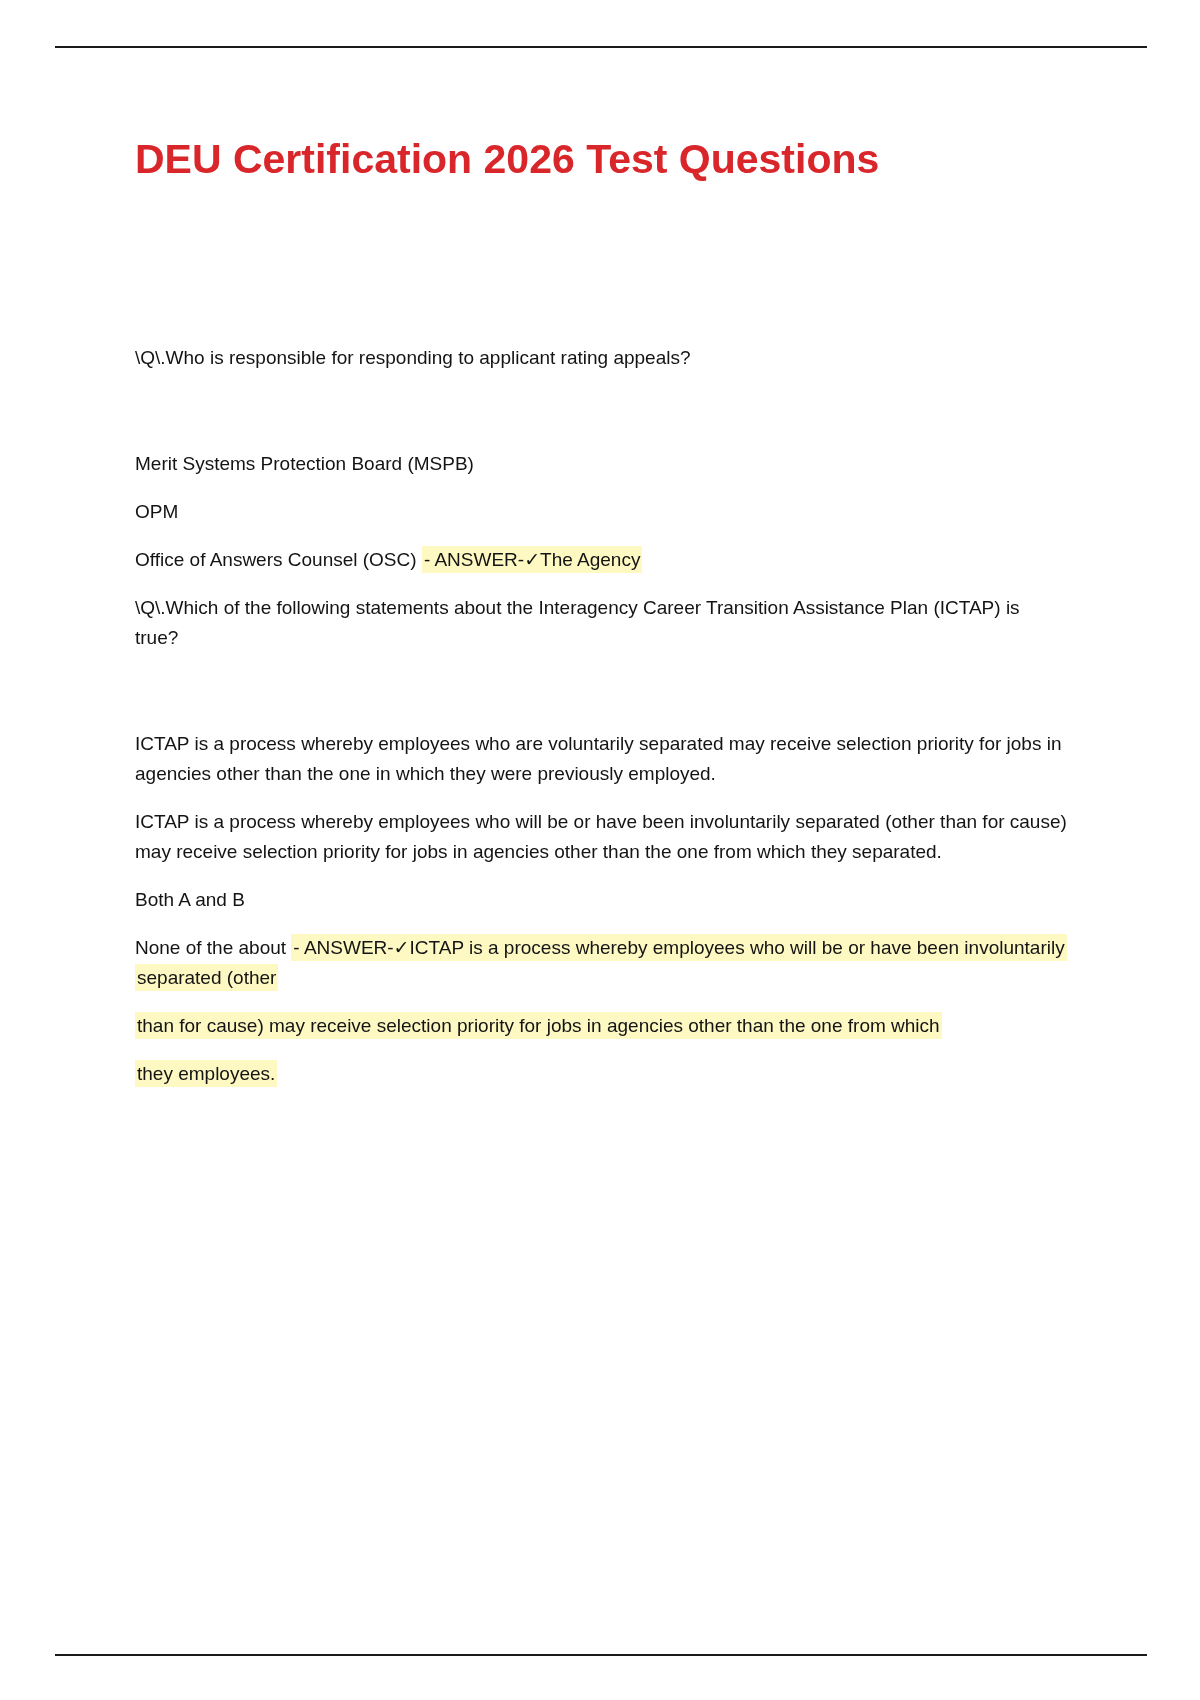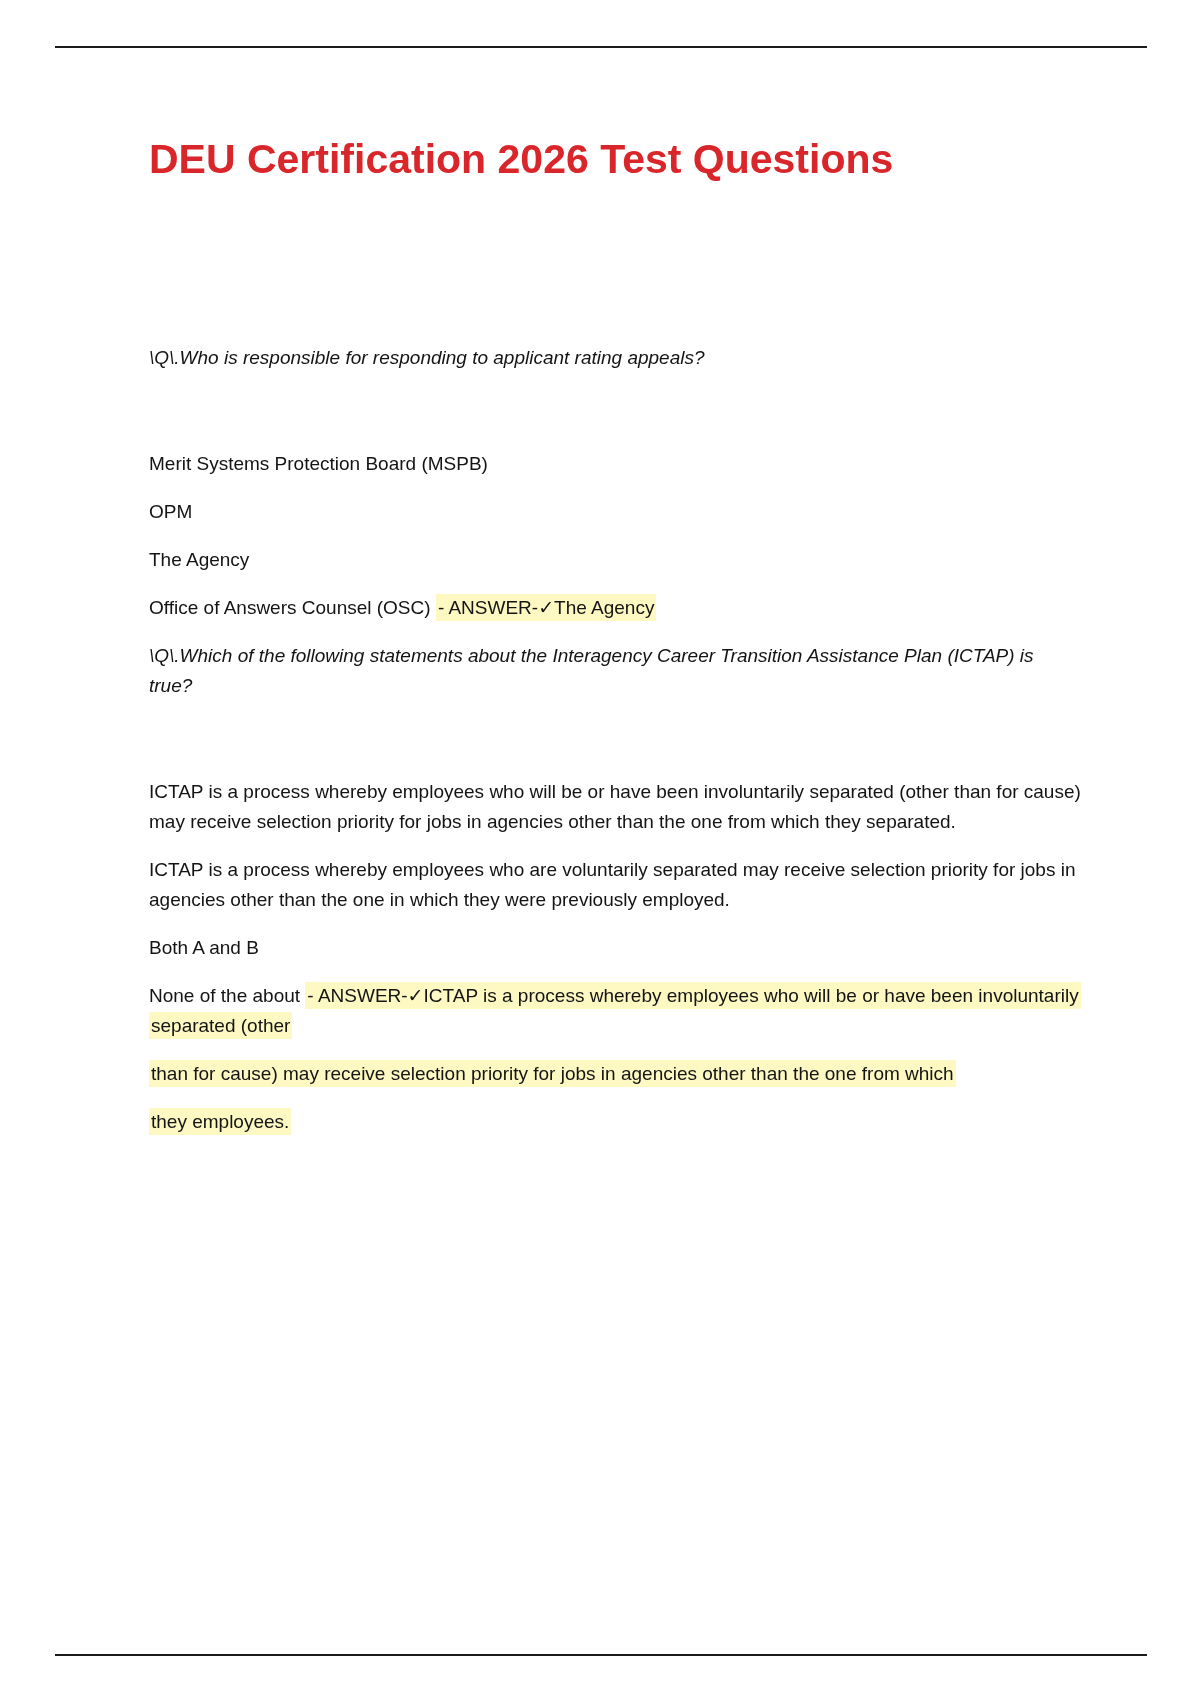--- a/index.html
+++ b/index.html
@@ -18,21 +18,21 @@
     width: 1092px;
     border: none;
     border-top: 2px solid #1a1a1a;
   }
   .page-rule.top { top: 46px; }
   .page-rule.bottom { top: 1654px; }
 
   .content {
     position: absolute;
     top: 0;
-    left: 149px;
+    left: 135px;
     width: 932px;
   }
 
   .doc-title {
     margin-top: 132px;
     font-size: 41px;
     line-height: 55px;
     font-weight: bold;
     color: #d9262a;
     letter-spacing: 0px;
@@ -41,21 +41,21 @@
 
   .q-gap-title { height: 156px; }
   .q-gap { height: 58px; }
 
   p.body-line {
     font-size: 19px;
     line-height: 30px;
     margin-bottom: 18px;
     color: #141414;
   }
-  p.question { margin-top: 38px; font-style: italic; }
+  p.question { margin-top: 38px; }
   p.question:first-of-type { margin-top: 0; }
 
   .hl {
     background: #fef9c3;
     padding: 3px 2px;
     box-decoration-break: clone;
     -webkit-box-decoration-break: clone;
   }
 </style>
 </head>
@@ -69,29 +69,28 @@
     <span>DEU Certification 2026 Test Questions</span><br>
   </h1>
 
   <div class="q-gap-title"></div>
 
   <div>
     <p class="body-line question">\Q\.Who is responsible for responding to applicant rating appeals?</p>
     <div class="q-gap"></div>
     <p class="body-line">Merit Systems Protection Board (MSPB)</p>
     <p class="body-line">OPM</p>
-    <p class="body-line">The Agency</p>
     <p class="body-line"><span>Office of Answers Counsel (OSC) </span><span class="hl">- ANSWER-✓The Agency</span></p>
   </div>
 
   <div>
     <p class="body-line question">\Q\.Which of the following statements about the Interagency Career Transition Assistance Plan (ICTAP) is true?</p>
     <div class="q-gap"></div>
+    <p class="body-line">ICTAP is a process whereby employees who are voluntarily separated may receive selection priority for jobs in agencies other than the one in which they were previously employed.</p>
     <p class="body-line">ICTAP is a process whereby employees who will be or have been involuntarily separated (other than for cause) may receive selection priority for jobs in agencies other than the one from which they separated.</p>
-    <p class="body-line">ICTAP is a process whereby employees who are voluntarily separated may receive selection priority for jobs in agencies other than the one in which they were previously employed.</p>
     <p class="body-line">Both A and B</p>
     <p class="body-line"><span>None of the about </span><span class="hl">- ANSWER-✓ICTAP is a process whereby employees who will be or have been involuntarily separated (other</span></p>
     <p class="body-line"><span class="hl">than for cause) may receive selection priority for jobs in agencies other than the one from which</span></p>
     <p class="body-line"><span class="hl">they employees.</span></p>
   </div>
 
 </div>
 
 <hr class="page-rule bottom">
 

